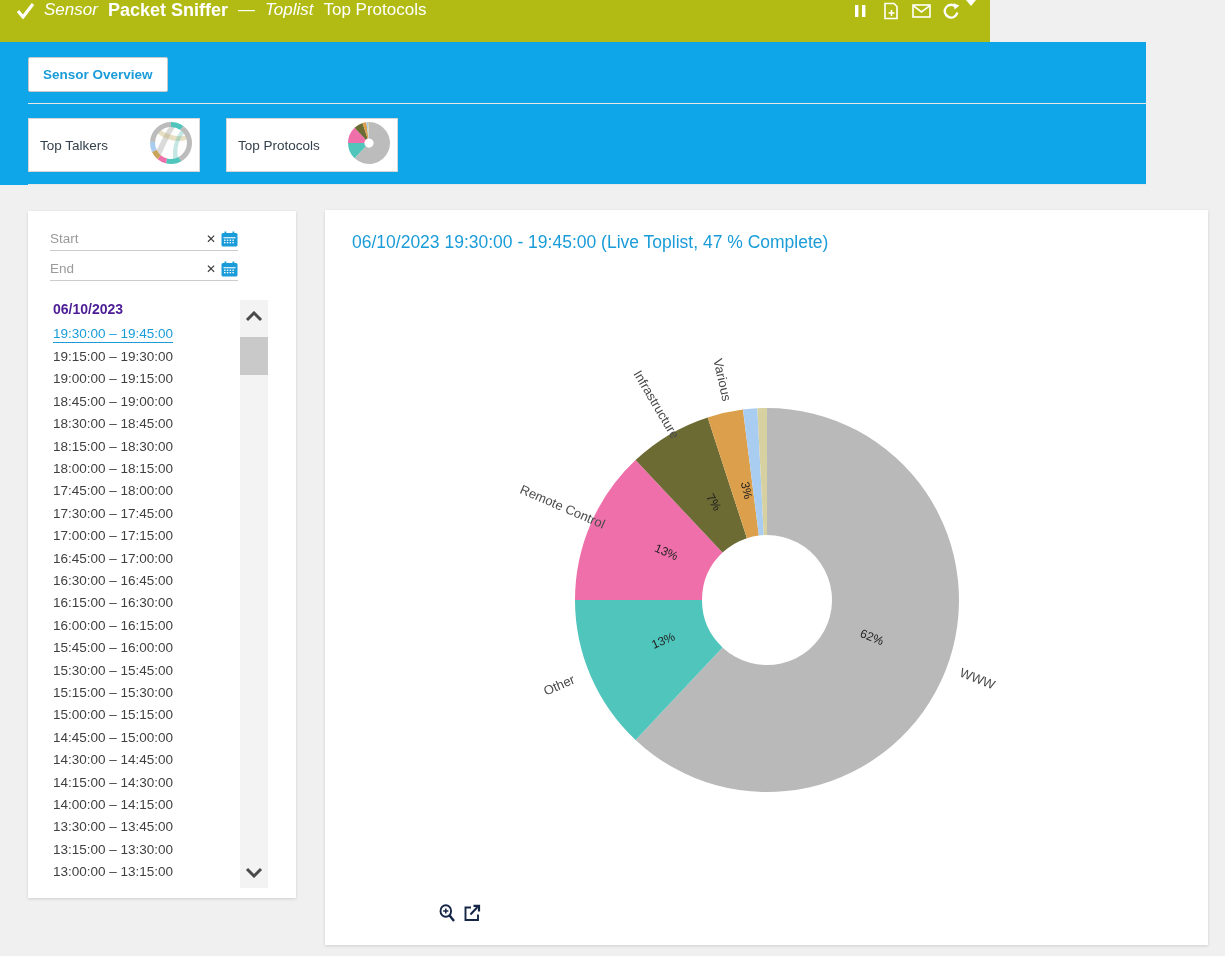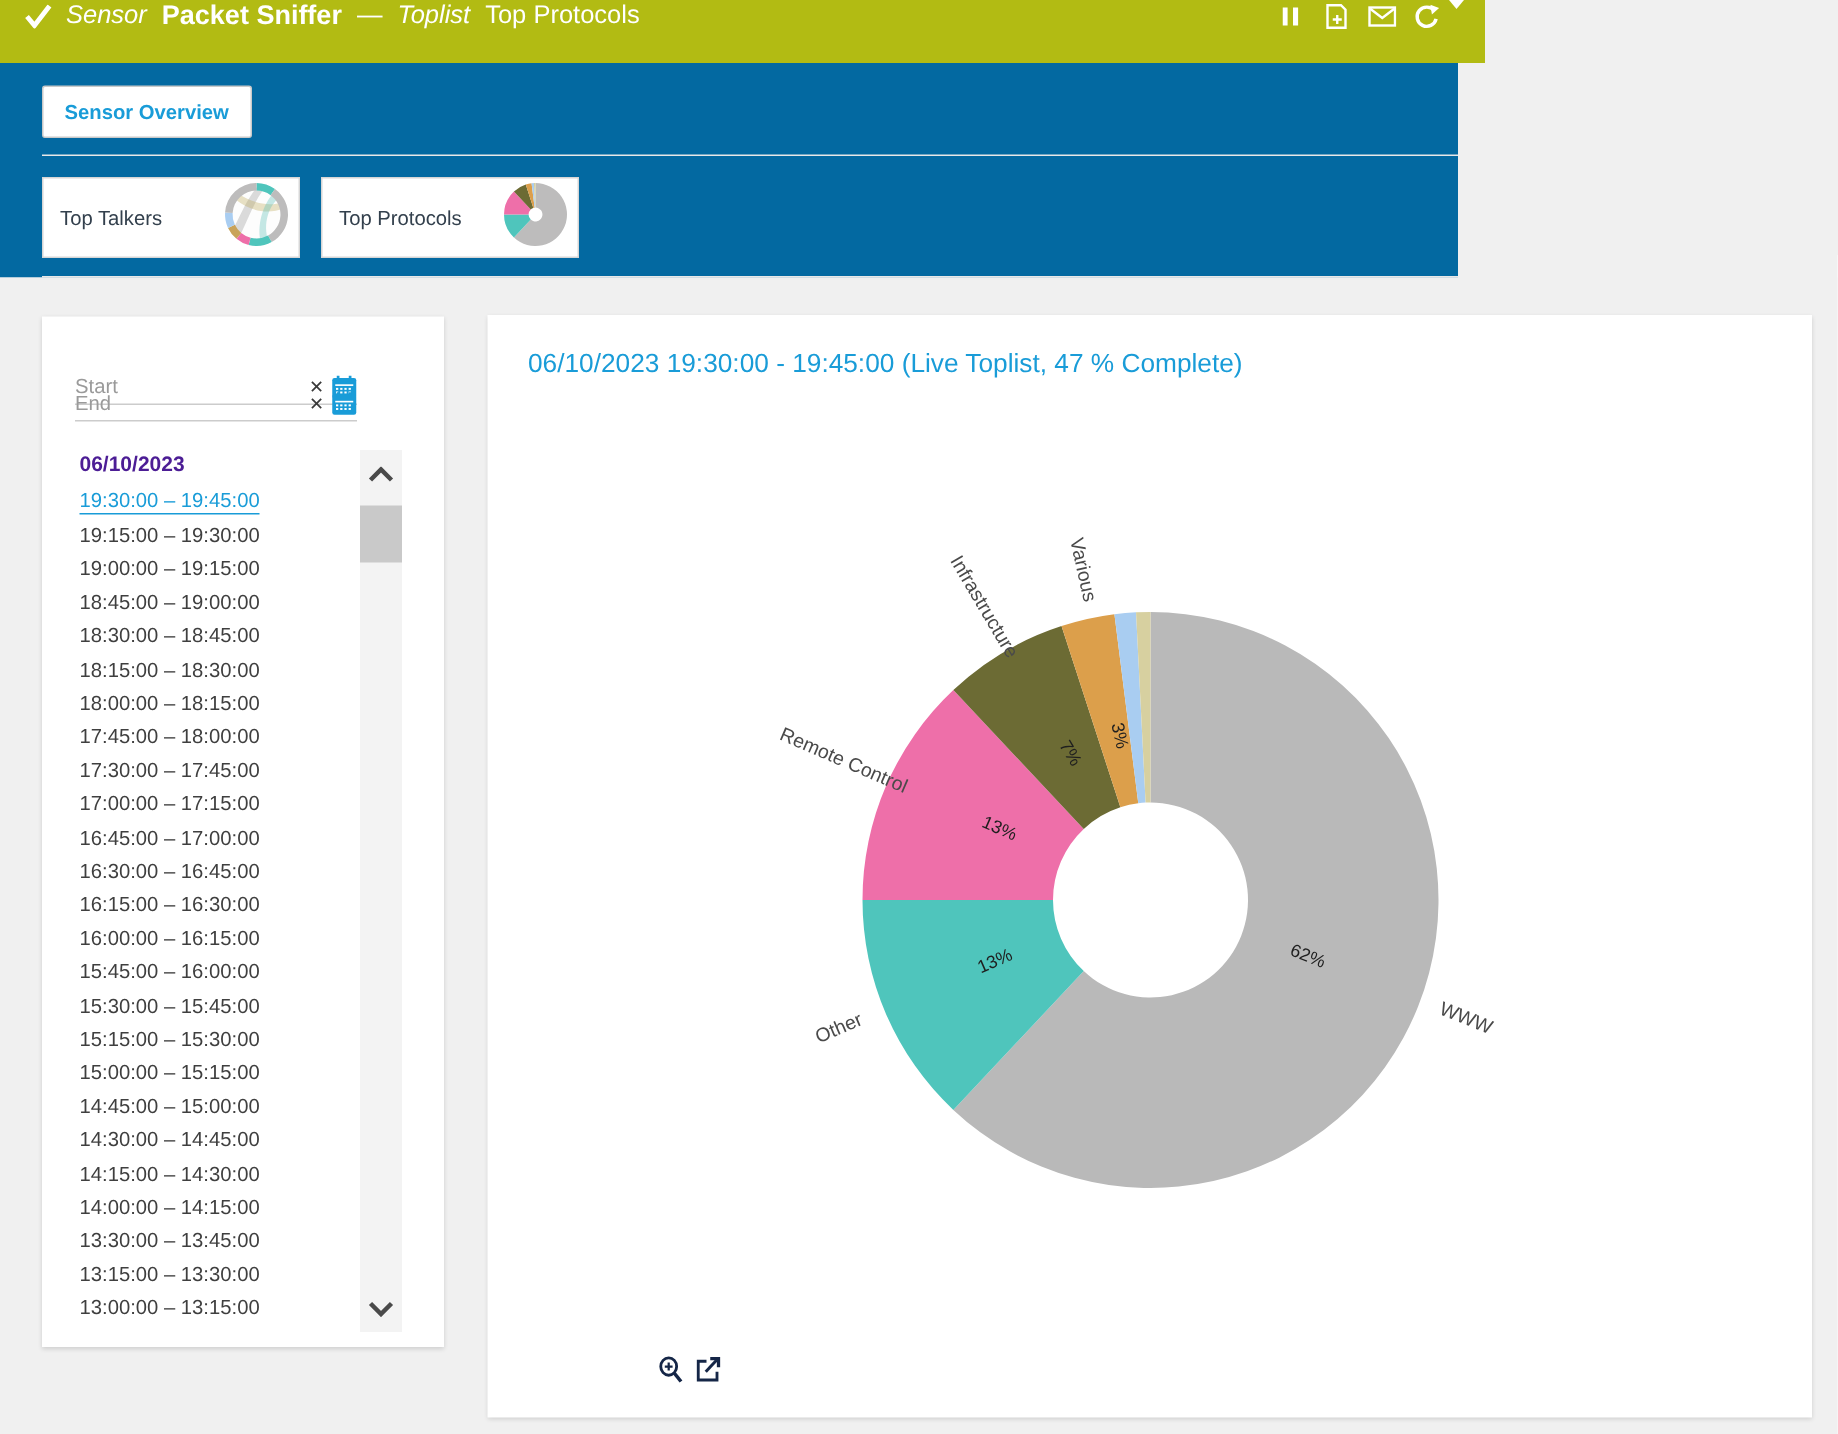--- a/index.html
+++ b/index.html
@@ -22,48 +22,48 @@
   .topbar .crumb{font-size:17px;margin-right:10px;white-space:nowrap;}
   .crumb.it{font-style:italic;}
   .crumb.bold{font-weight:bold;font-size:18px;}
   .topbar .spacer{flex:1;}
   .tb-icon{display:inline-flex;align-items:center;justify-content:center;
     width:22px;height:22px;margin-left:8px;cursor:pointer;}
   .caret{width:0;height:0;border-left:5px solid transparent;border-right:5px solid transparent;
     border-top:6px solid #fff;margin-left:4px;}
   
   .subheader{
-    position:absolute;left:0;top:42px;width:972px;height:143px;background:#0369a1;
+    position:absolute;left:0;top:42px;width:1146px;height:143px;background:#0ea5e9;
   }
   .btn-row{position:absolute;left:28px;top:15px;display:flex;gap:8px;}
   .btn{
     background:#fff;border:1px solid #c9c9c9;border-radius:2px;
     color:var(--accent);font-weight:bold;font-size:13.5px;
     padding:9px 14px;cursor:pointer;font-family:inherit;
   }
   .divider{position:absolute;left:28px;right:0;height:1px;background:#e8e8e8;}
   .div1{top:61px;} .div2{top:142px;}
-  .tabs-row{position:absolute;left:28px;top:76px;display:flex;gap:14px;}
+  .tabs-row{position:absolute;left:28px;top:76px;display:flex;gap:26px;}
   .tabcard{
     width:172px;height:54px;background:#fff;border:1px solid #d6d6d6;
     display:flex;align-items:center;justify-content:space-between;
     padding:0 6px 0 11px;cursor:pointer;
   }
   .tabcard .tlabel{font-size:13.5px;color:#33404d;}
   
   .main{position:absolute;left:0;top:185px;width:1225px;height:771px;background:#f0f0f0;}
   .panel{background:#fff;box-shadow:0 1px 3px rgba(0,0,0,.14);position:absolute;}
   .sidebar{left:28px;top:26px;width:268px;height:687px;}
   .chartpanel{left:325px;top:25px;width:883px;height:735px;}
   
   .field{
     position:absolute;left:22px;width:188px;height:24px;
     border-bottom:1px solid #ccc;display:flex;align-items:center;
   }
-  .field.start{top:16px;margin-top:19px;} .field.end{top:46px;}
+  .field.start{top:16px;} .field.end{top:46px;}
   .field input{
     border:none;outline:none;flex:1;min-width:0;font-size:13.5px;color:#444;
     font-family:inherit;background:transparent;
   }
   .field input::placeholder{color:#9a9a9a;}
   .clear-x{font-size:12px;font-weight:bold;color:#3a3a3a;cursor:pointer;margin:0 5px 0 2px;line-height:1;}
   .cal{color:var(--accent);cursor:pointer;display:inline-flex;}
   
   .date-header{position:absolute;left:25px;top:90px;font-size:14px;font-weight:bold;color:#4c1d95;}
   .interval-list{position:absolute;left:25px;top:112px;width:185px;}

